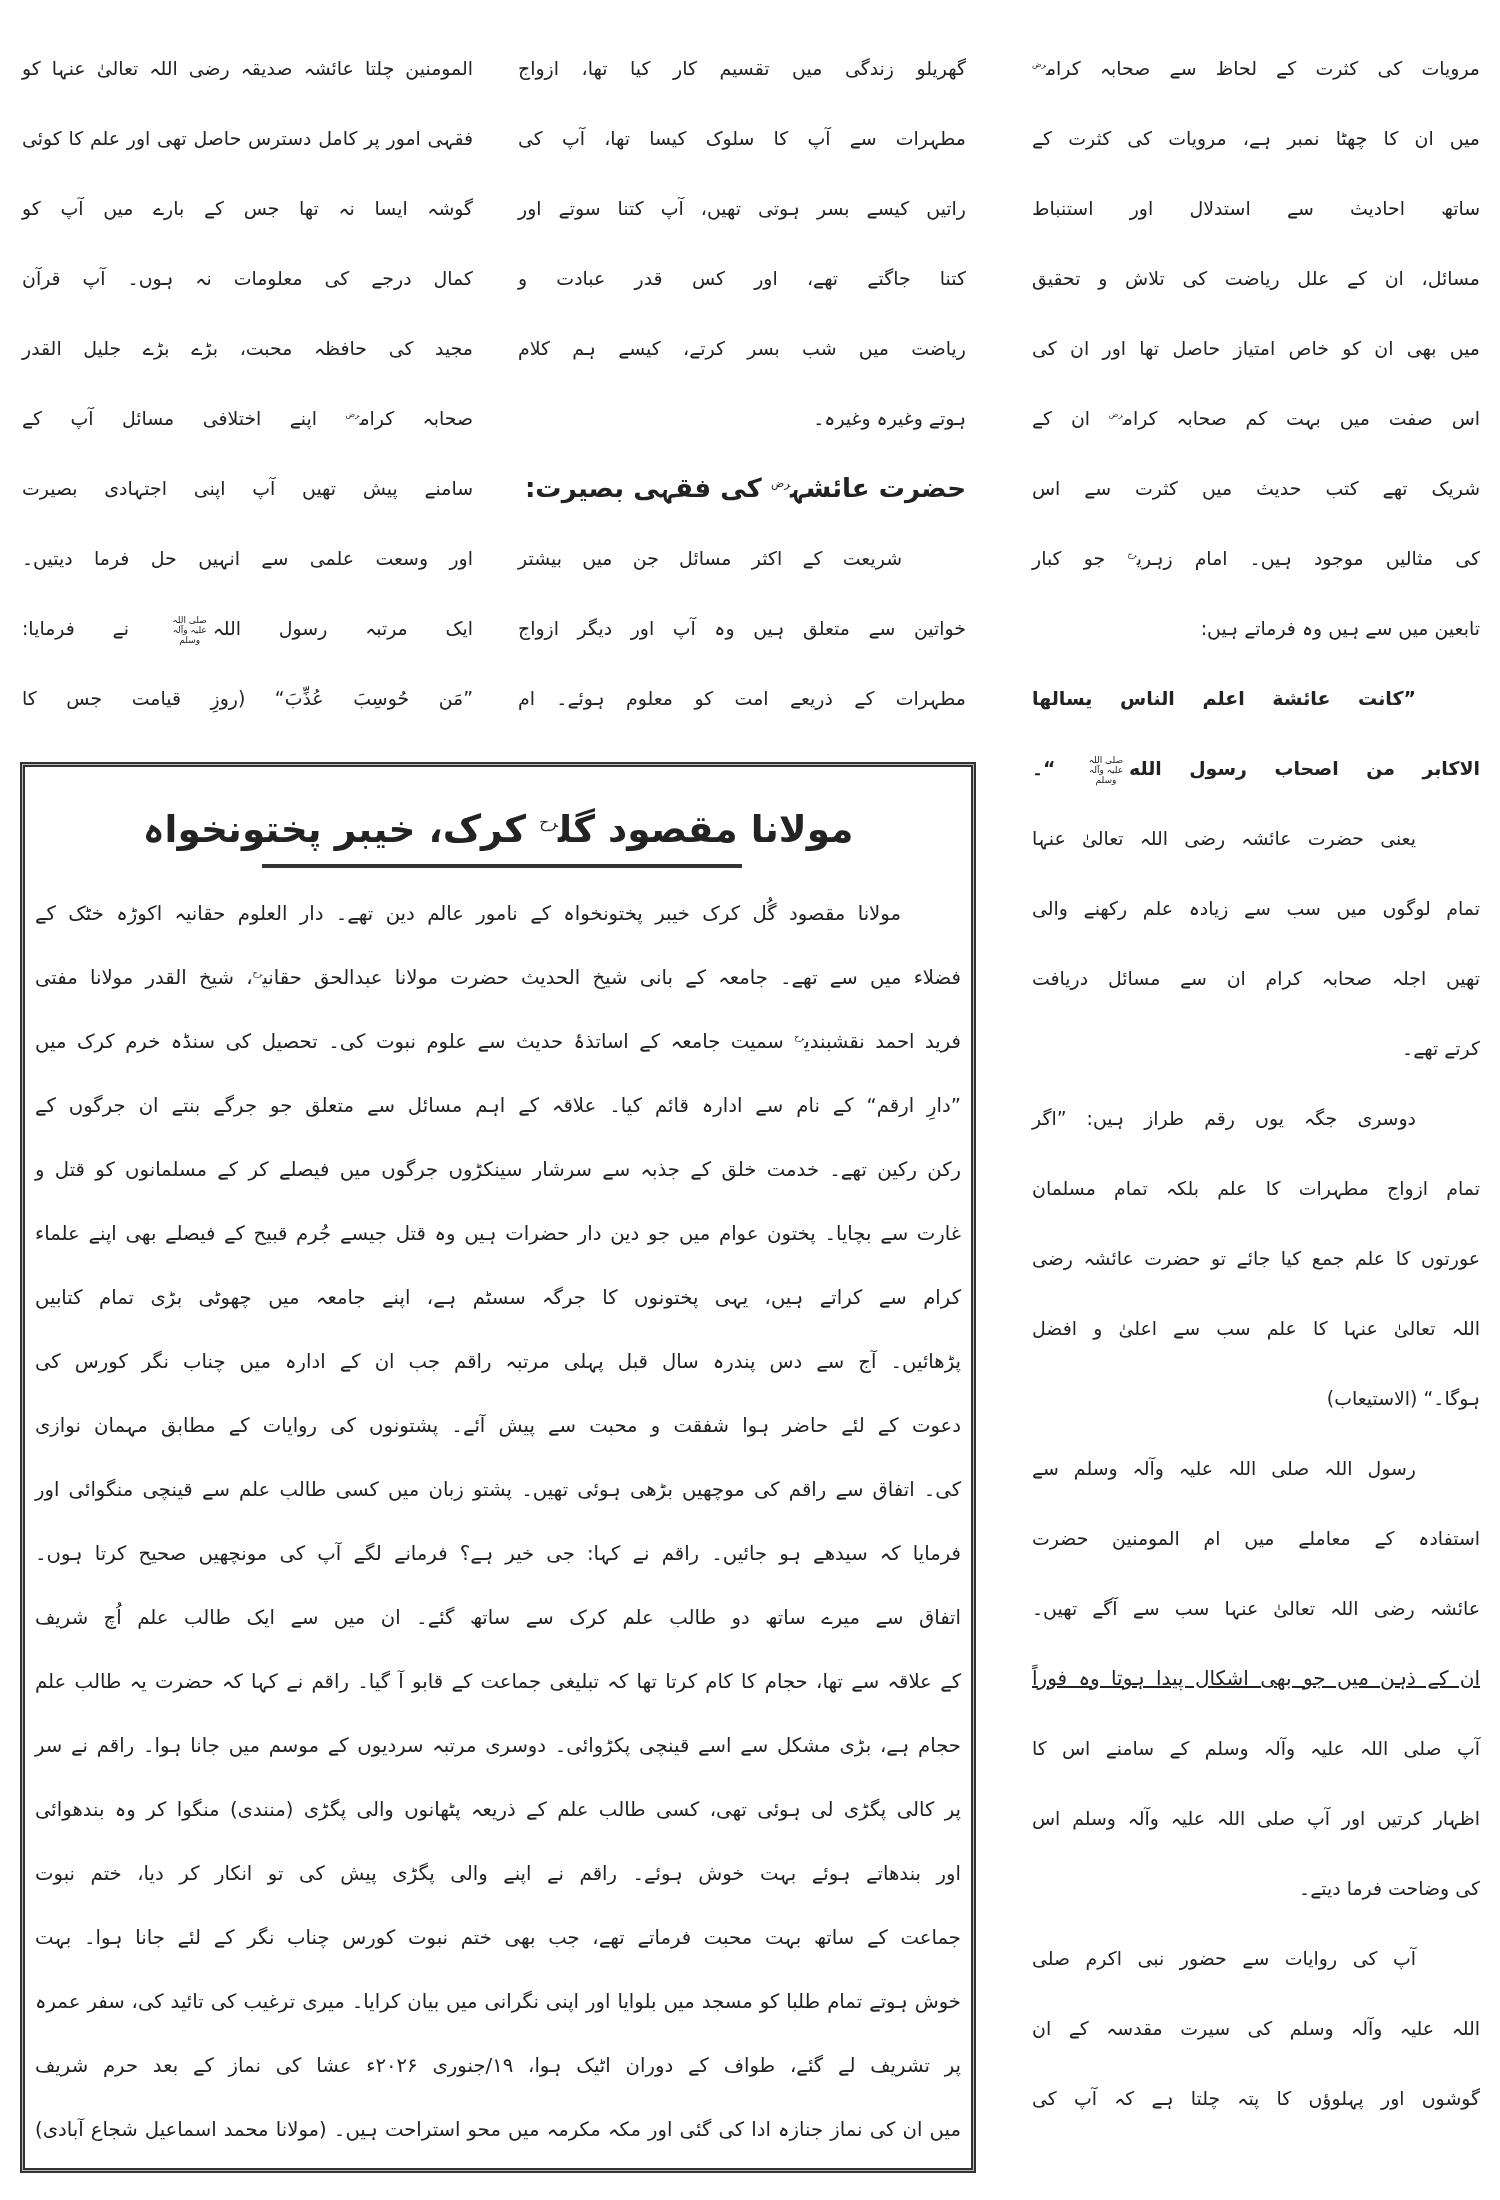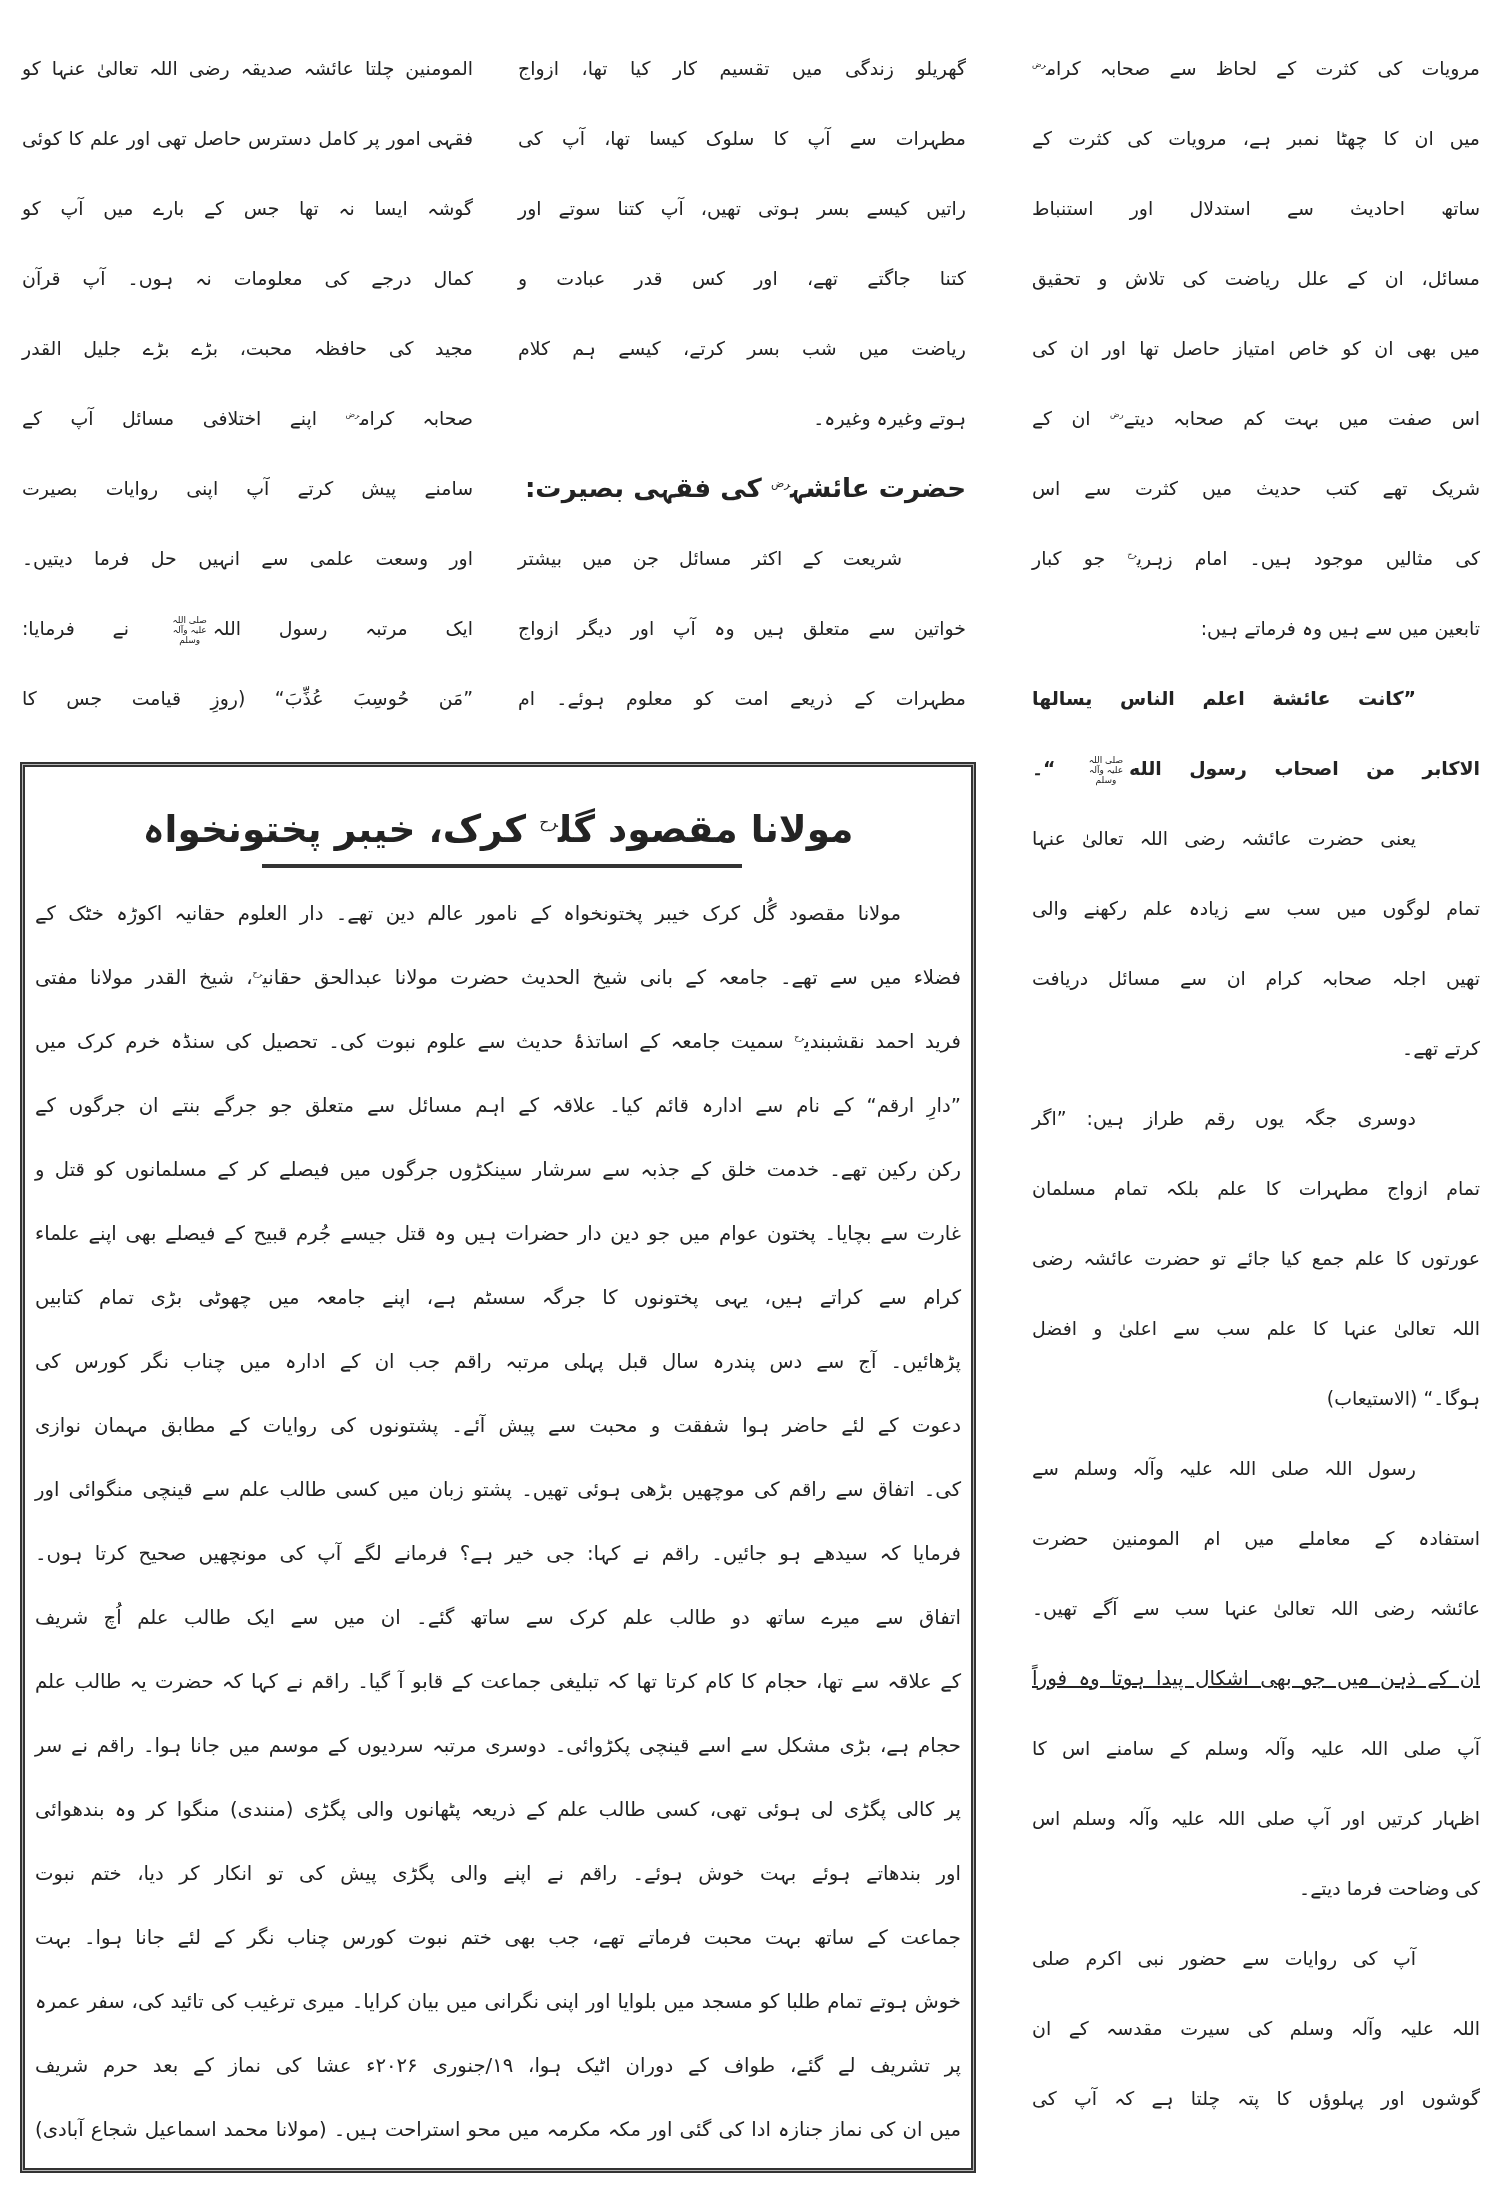--- a/index.html
+++ b/index.html
@@ -49,21 +49,21 @@
 </style>
 </head>
 <body>
 
 <div class="col" id="col-right">
   <div class="ln top" style="font-size: 18.9193px;"><span>مرویات کی کثرت کے لحاظ سے صحابہ کرام</span><sup class="hon">رض</sup><span></span></div>
   <div class="ln top" style="font-size: 18.9193px;">میں ان کا چھٹا نمبر ہے، مرویات کی کثرت کے</div>
   <div class="ln top" style="font-size: 18.9193px;">ساتھ احادیث سے استدلال اور استنباط</div>
   <div class="ln top" style="font-size: 18.9193px;">مسائل، ان کے علل ریاضت کی تلاش و تحقیق</div>
   <div class="ln top" style="font-size: 18.9193px;">میں بھی ان کو خاص امتیاز حاصل تھا اور ان کی</div>
-  <div class="ln top" style="font-size: 18.9193px;"><span>اس صفت میں بہت کم صحابہ دیتے</span><sup class="hon">رض</sup><span> ان کے</span></div>
+  <div class="ln top" style="font-size: 18.9193px;"><span>اس صفت میں بہت کم صحابہ کرام</span><sup class="hon">رض</sup><span> ان کے</span></div>
   <div class="ln top" style="font-size: 18.9193px;">شریک تھے کتب حدیث میں کثرت سے اس</div>
   <div class="ln top" style="font-size: 18.9193px;"><span>کی مثالیں موجود ہیں۔ امام زہری</span><sup class="hon">رح</sup><span> جو کبار</span></div>
   <div class="ln top last" style="font-size: 18.9193px;">تابعین میں سے ہیں وہ فرماتے ہیں:</div>
   <div class="ln top indent bold" style="font-size: 19px;">”کانت عائشة اعلم الناس یسالها</div>
   <div class="ln top bold" style="font-size: 18.9193px;"><span>الاکابر من اصحاب رسول الله</span><span class="hon-saw">صلی اللہ علیہ وآلہ وسلم</span><span> “۔</span></div>
   <div class="ln top indent" style="font-size: 18.9193px;">یعنی حضرت عائشہ رضی اللہ تعالیٰ عنہا</div>
   <div class="ln top" style="font-size: 18.9193px;">تمام لوگوں میں سب سے زیادہ علم رکھنے والی</div>
   <div class="ln top" style="font-size: 18.9193px;">تھیں اجلہ صحابہ کرام ان سے مسائل دریافت</div>
   <div class="ln top last" style="font-size: 18.9193px;">کرتے تھے۔</div>
   <div class="ln top indent" style="font-size: 18.9193px;">دوسری جگہ یوں رقم طراز ہیں: ”اگر</div>
@@ -96,21 +96,21 @@
   <div class="ln top" style="font-size: 18.9193px;">مطہرات کے ذریعے امت کو معلوم ہوئے۔ ام</div>
 </div>
 
 <div class="col" id="col-left">
   <div class="ln top" style="font-size: 18.9193px;">المومنین چلتا عائشہ صدیقہ رضی اللہ تعالیٰ عنہا کو</div>
   <div class="ln top" style="font-size: 18.9193px;">فقہی امور پر کامل دسترس حاصل تھی اور علم کا کوئی</div>
   <div class="ln top" style="font-size: 18.9193px;">گوشہ ایسا نہ تھا جس کے بارے میں آپ کو</div>
   <div class="ln top" style="font-size: 18.9193px;">کمال درجے کی معلومات نہ ہوں۔ آپ قرآن</div>
   <div class="ln top" style="font-size: 18.9193px;">مجید کی حافظہ محبت، بڑے بڑے جلیل القدر</div>
   <div class="ln top" style="font-size: 18.9193px;"><span>صحابہ کرام</span><sup class="hon">رض</sup><span> اپنے اختلافی مسائل آپ کے</span></div>
-  <div class="ln top" style="font-size: 18.9193px;">سامنے پیش کرتے آپ اپنی روایات بصیرت</div>
+  <div class="ln top" style="font-size: 18.9193px;">سامنے پیش تھیں آپ اپنی اجتہادی بصیرت</div>
   <div class="ln top" style="font-size: 18.9193px;">اور وسعت علمی سے انہیں حل فرما دیتیں۔</div>
   <div class="ln top" style="font-size: 18.9193px;"><span>ایک مرتبہ رسول اللہ</span><span class="hon-saw">صلی اللہ علیہ وآلہ وسلم</span><span> نے فرمایا:</span></div>
   <div class="ln top" style="font-size: 18.9193px;">”مَن حُوسِبَ عُذِّبَ“ (روزِ قیامت جس کا</div>
 </div>
 
 <div id="box">
   <div id="box-title" style="font-size: 37.43px;"><span>مولانا مقصود گل</span><sup class="hon">رح</sup><span> کرک، خیبر پختونخواہ</span></div>
   <div id="box-title-rule"></div>
   <div id="box-lines">
     <div class="ln bx indent" style="font-size: 19.6508px;">مولانا مقصود گُل کرک خیبر پختونخواہ کے نامور عالم دین تھے۔ دار العلوم حقانیہ اکوڑہ خٹک کے</div>

